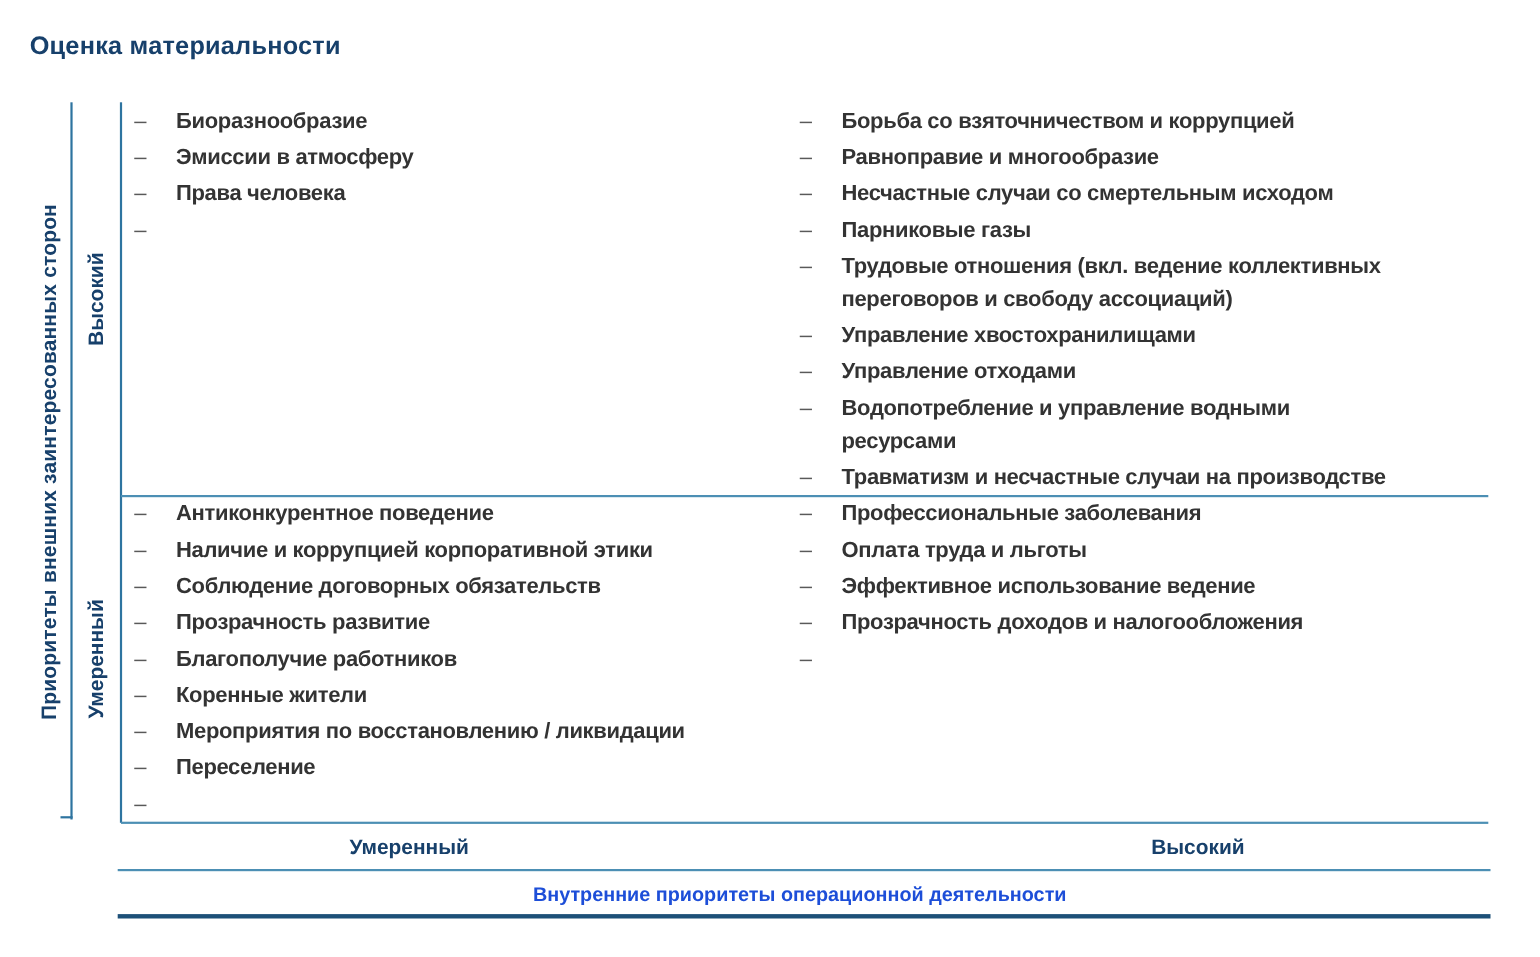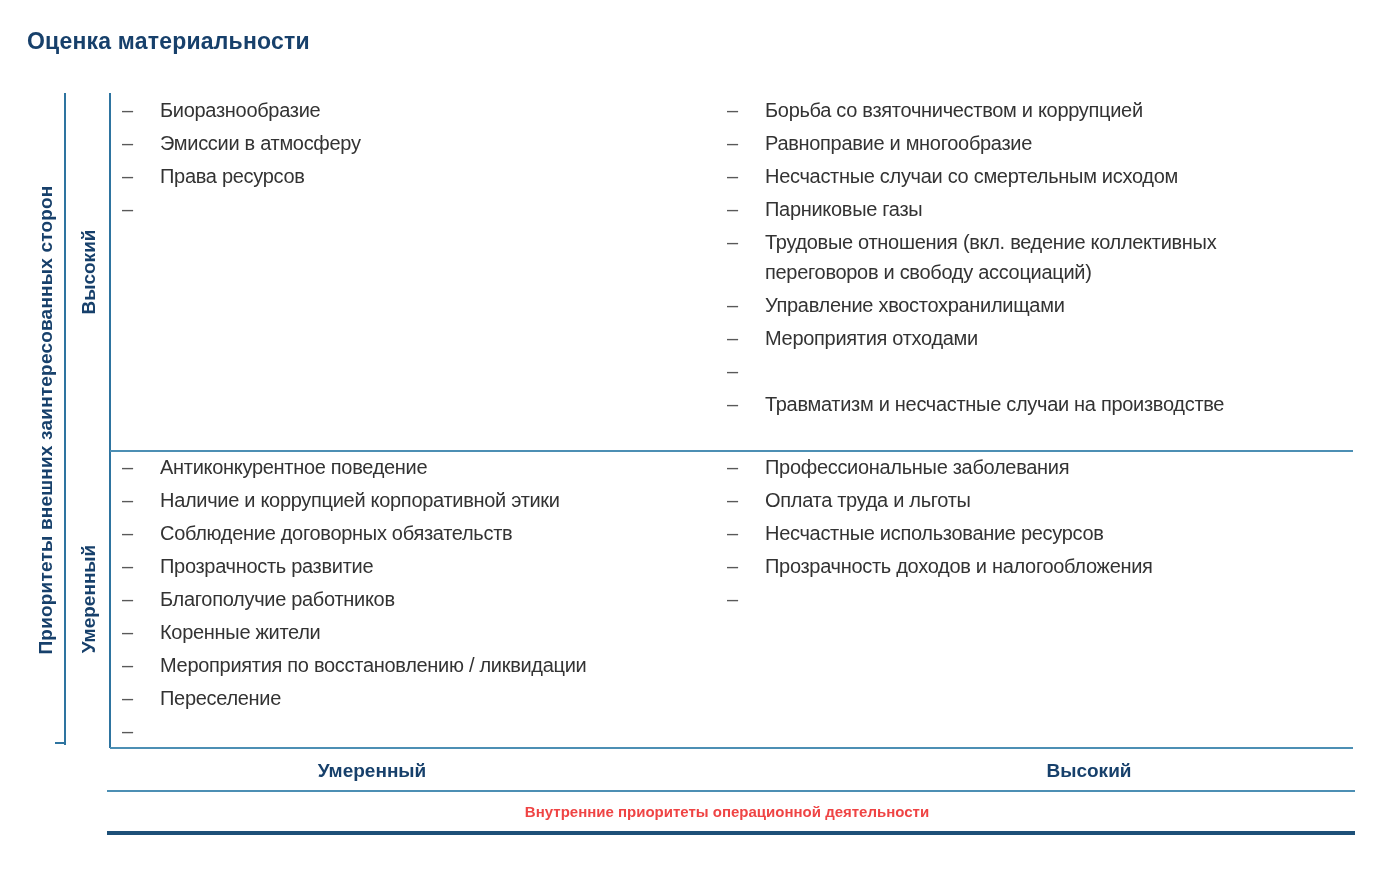--- a/index.html
+++ b/index.html
@@ -51,21 +51,21 @@
   .xlabel {
     transform: translateX(-50%);
     font-weight: bold;
     color: #17406B;
     font-size: 19px;
     white-space: nowrap;
   }
   .xlabel-left  { left: 372px;  top: 760px; }
   .xlabel-right { left: 1089px; top: 760px; }
   .xaxis-title  { left: 727px;  top: 803px; transform: translateX(-50%);
-                  font-weight: bold; color: #ef4444; font-size: 15px; white-space: nowrap; }
+                  font-weight: bold; color: #1d4ed8; font-size: 18px; white-space: nowrap; }
 
   
   ul.qlist {
     list-style: none;
     margin: 0; padding: 0;
   }
   .qlist-tl { left: 122px; top: 95px;  width: 585px; }
   .qlist-tr { left: 727px; top: 95px;  width: 640px; }
   .qlist-bl { left: 122px; top: 452px; width: 595px; }
   .qlist-br { left: 727px; top: 452px; width: 640px; }
@@ -78,20 +78,21 @@
     line-height: 30px;
     color: #333333;
     letter-spacing: -0.3px;
   }
   .dash {
     flex: 0 0 38px;
     color: #595959;
   }
   .item-text {
     white-space: pre-line;
+    font-weight: bold;
   }
 </style>
 </head>
 <body>
 
 <div class="abs page-title">Оценка материальности</div>
 
 <div class="abs vlabel ylabel-main">Приоритеты внешних заинтересованных сторон</div>
 <div class="abs vlabel ylabel-high">Высокий</div>
 <div class="abs vlabel ylabel-moderate">Умеренный</div>
@@ -109,21 +110,21 @@
       <span class="item-text">Биоразнообразие</span>
     </li>
 
     <li class="item">
       <span class="dash">–</span>
       <span class="item-text">Эмиссии в атмосферу</span>
     </li>
 
     <li class="item">
       <span class="dash">–</span>
-      <span class="item-text">Права ресурсов</span>
+      <span class="item-text">Права человека</span>
     </li>
 
     <li class="item">
       <span class="dash">–</span>
     </li>
   </ul>
 
 <ul class="abs qlist qlist-tr">
 
     <li class="item">
@@ -152,25 +153,27 @@
 переговоров и свободу ассоциаций)</span>
     </li>
 
     <li class="item">
       <span class="dash">–</span>
       <span class="item-text">Управление хвостохранилищами</span>
     </li>
 
     <li class="item">
       <span class="dash">–</span>
-      <span class="item-text">Мероприятия отходами</span>
-    </li>
-
-    <li class="item">
-      <span class="dash">–</span>
+      <span class="item-text">Управление отходами</span>
+    </li>
+
+    <li class="item">
+      <span class="dash">–</span>
+      <span class="item-text">Водопотребление и управление водными
+ресурсами</span>
     </li>
 
     <li class="item">
       <span class="dash">–</span>
       <span class="item-text">Травматизм и несчастные случаи на производстве</span>
     </li>
   </ul>
 
 <ul class="abs qlist qlist-bl">
 
@@ -226,21 +229,21 @@
       <span class="item-text">Профессиональные заболевания</span>
     </li>
 
     <li class="item">
       <span class="dash">–</span>
       <span class="item-text">Оплата труда и льготы</span>
     </li>
 
     <li class="item">
       <span class="dash">–</span>
-      <span class="item-text">Несчастные использование ресурсов</span>
+      <span class="item-text">Эффективное использование ведение</span>
     </li>
 
     <li class="item">
       <span class="dash">–</span>
       <span class="item-text">Прозрачность доходов и налогообложения</span>
     </li>
 
     <li class="item">
       <span class="dash">–</span>
     </li>

